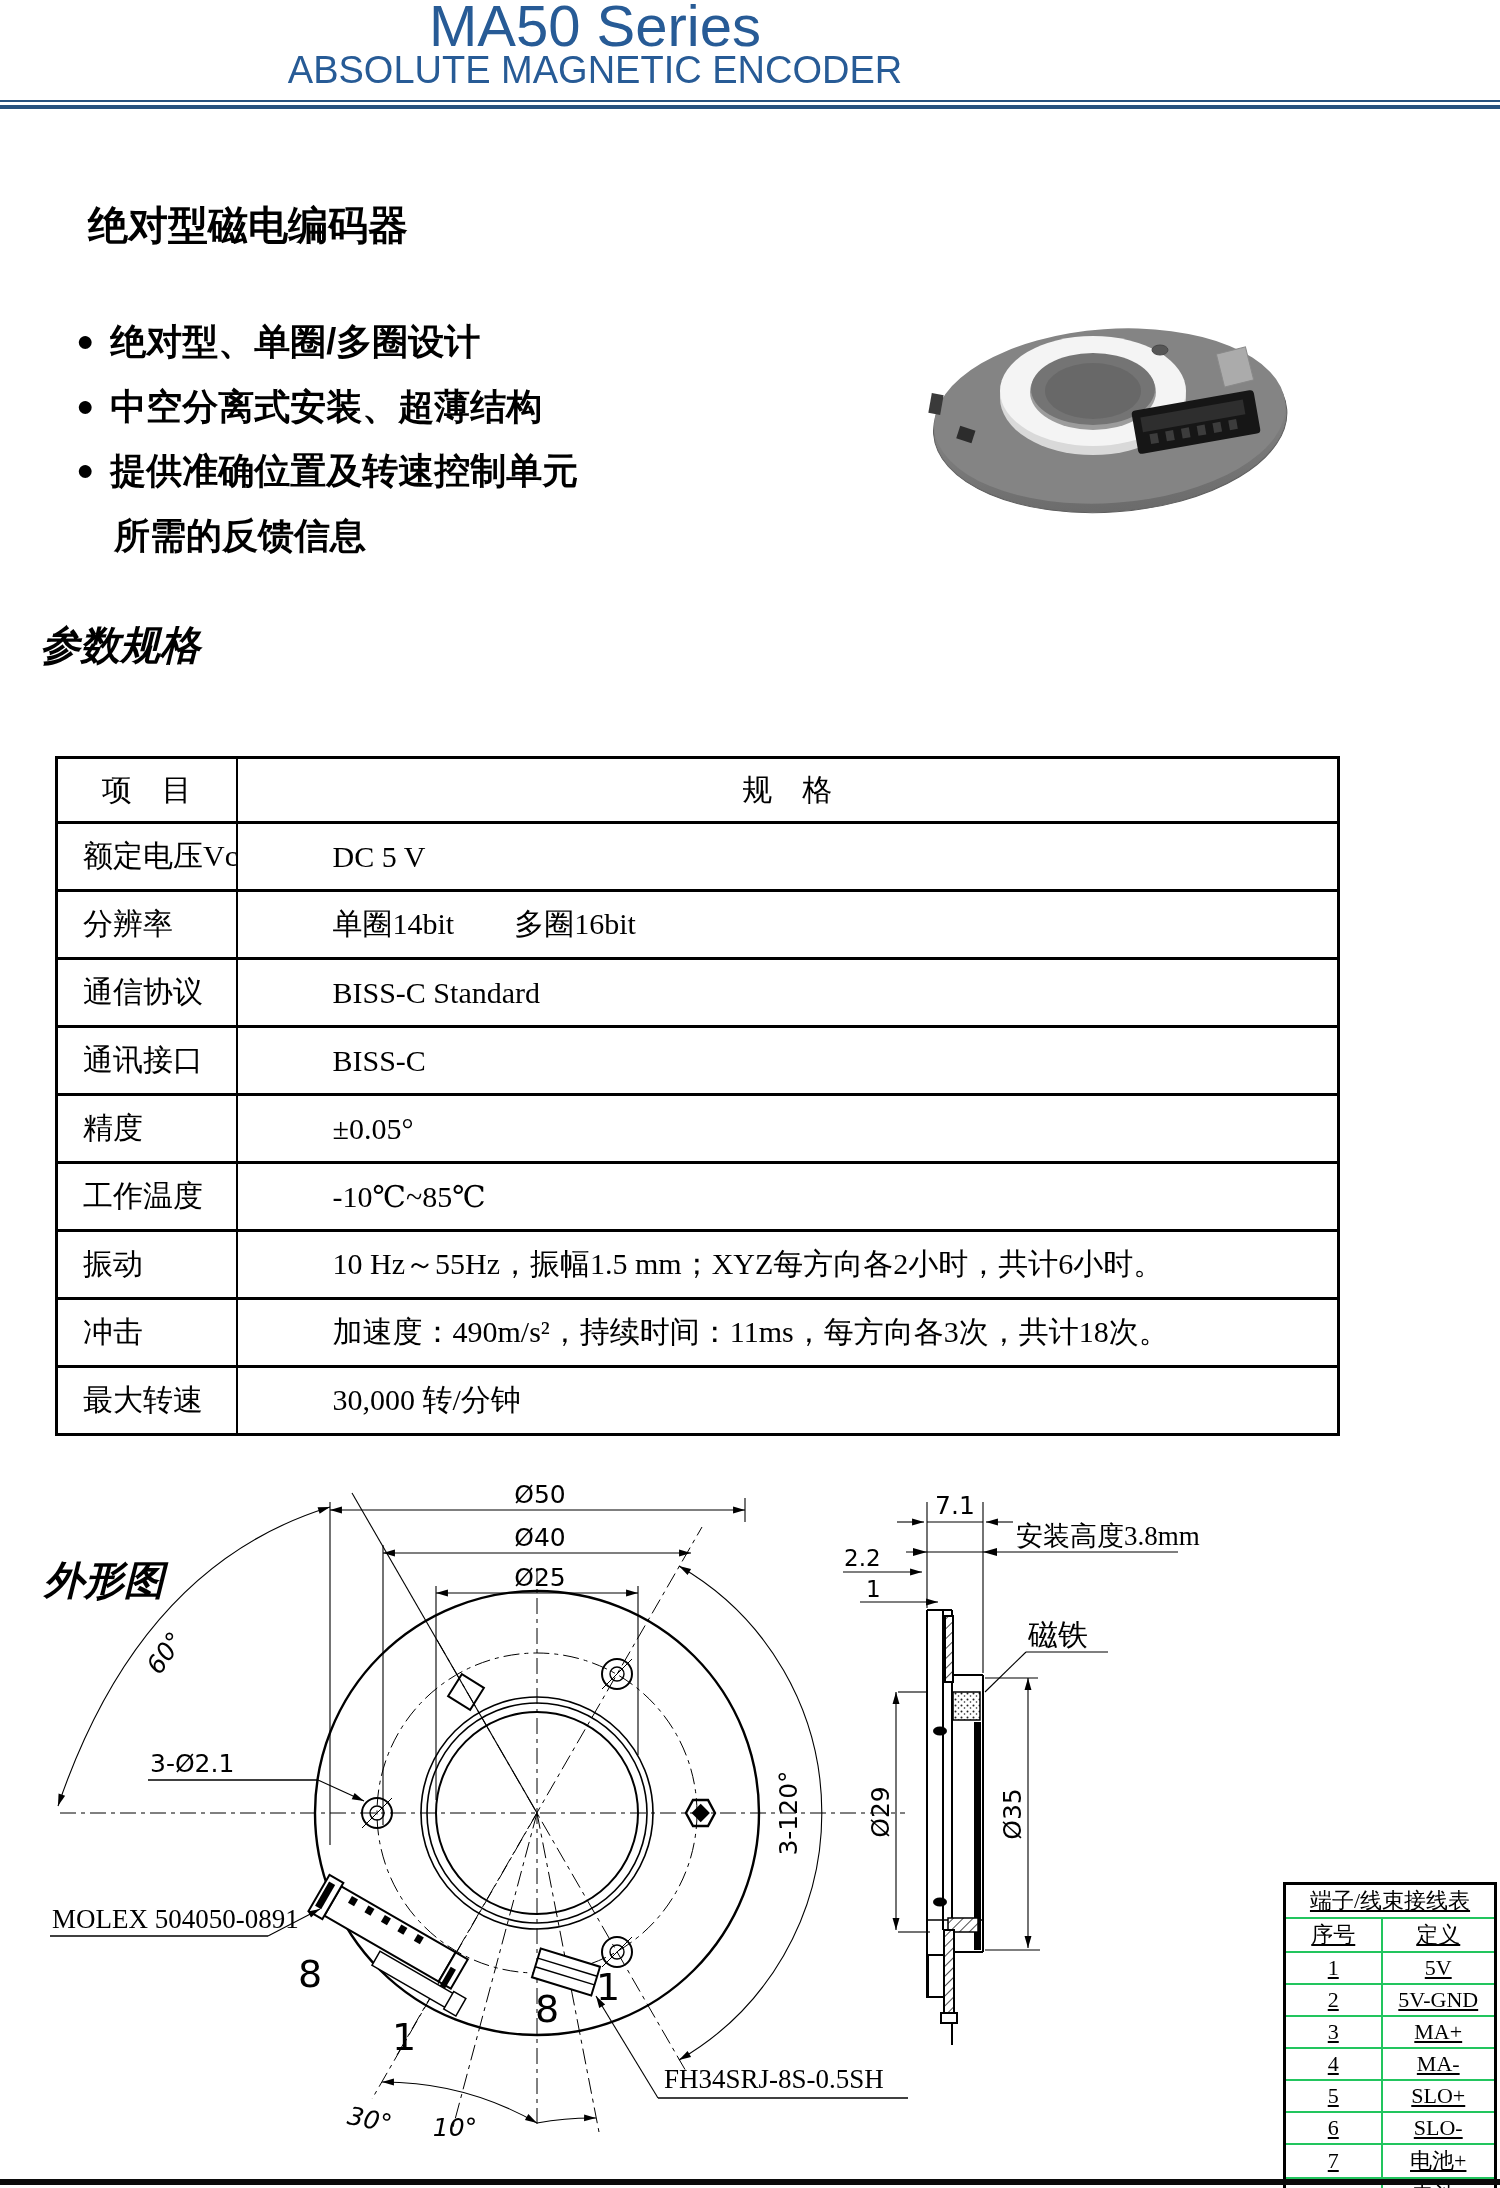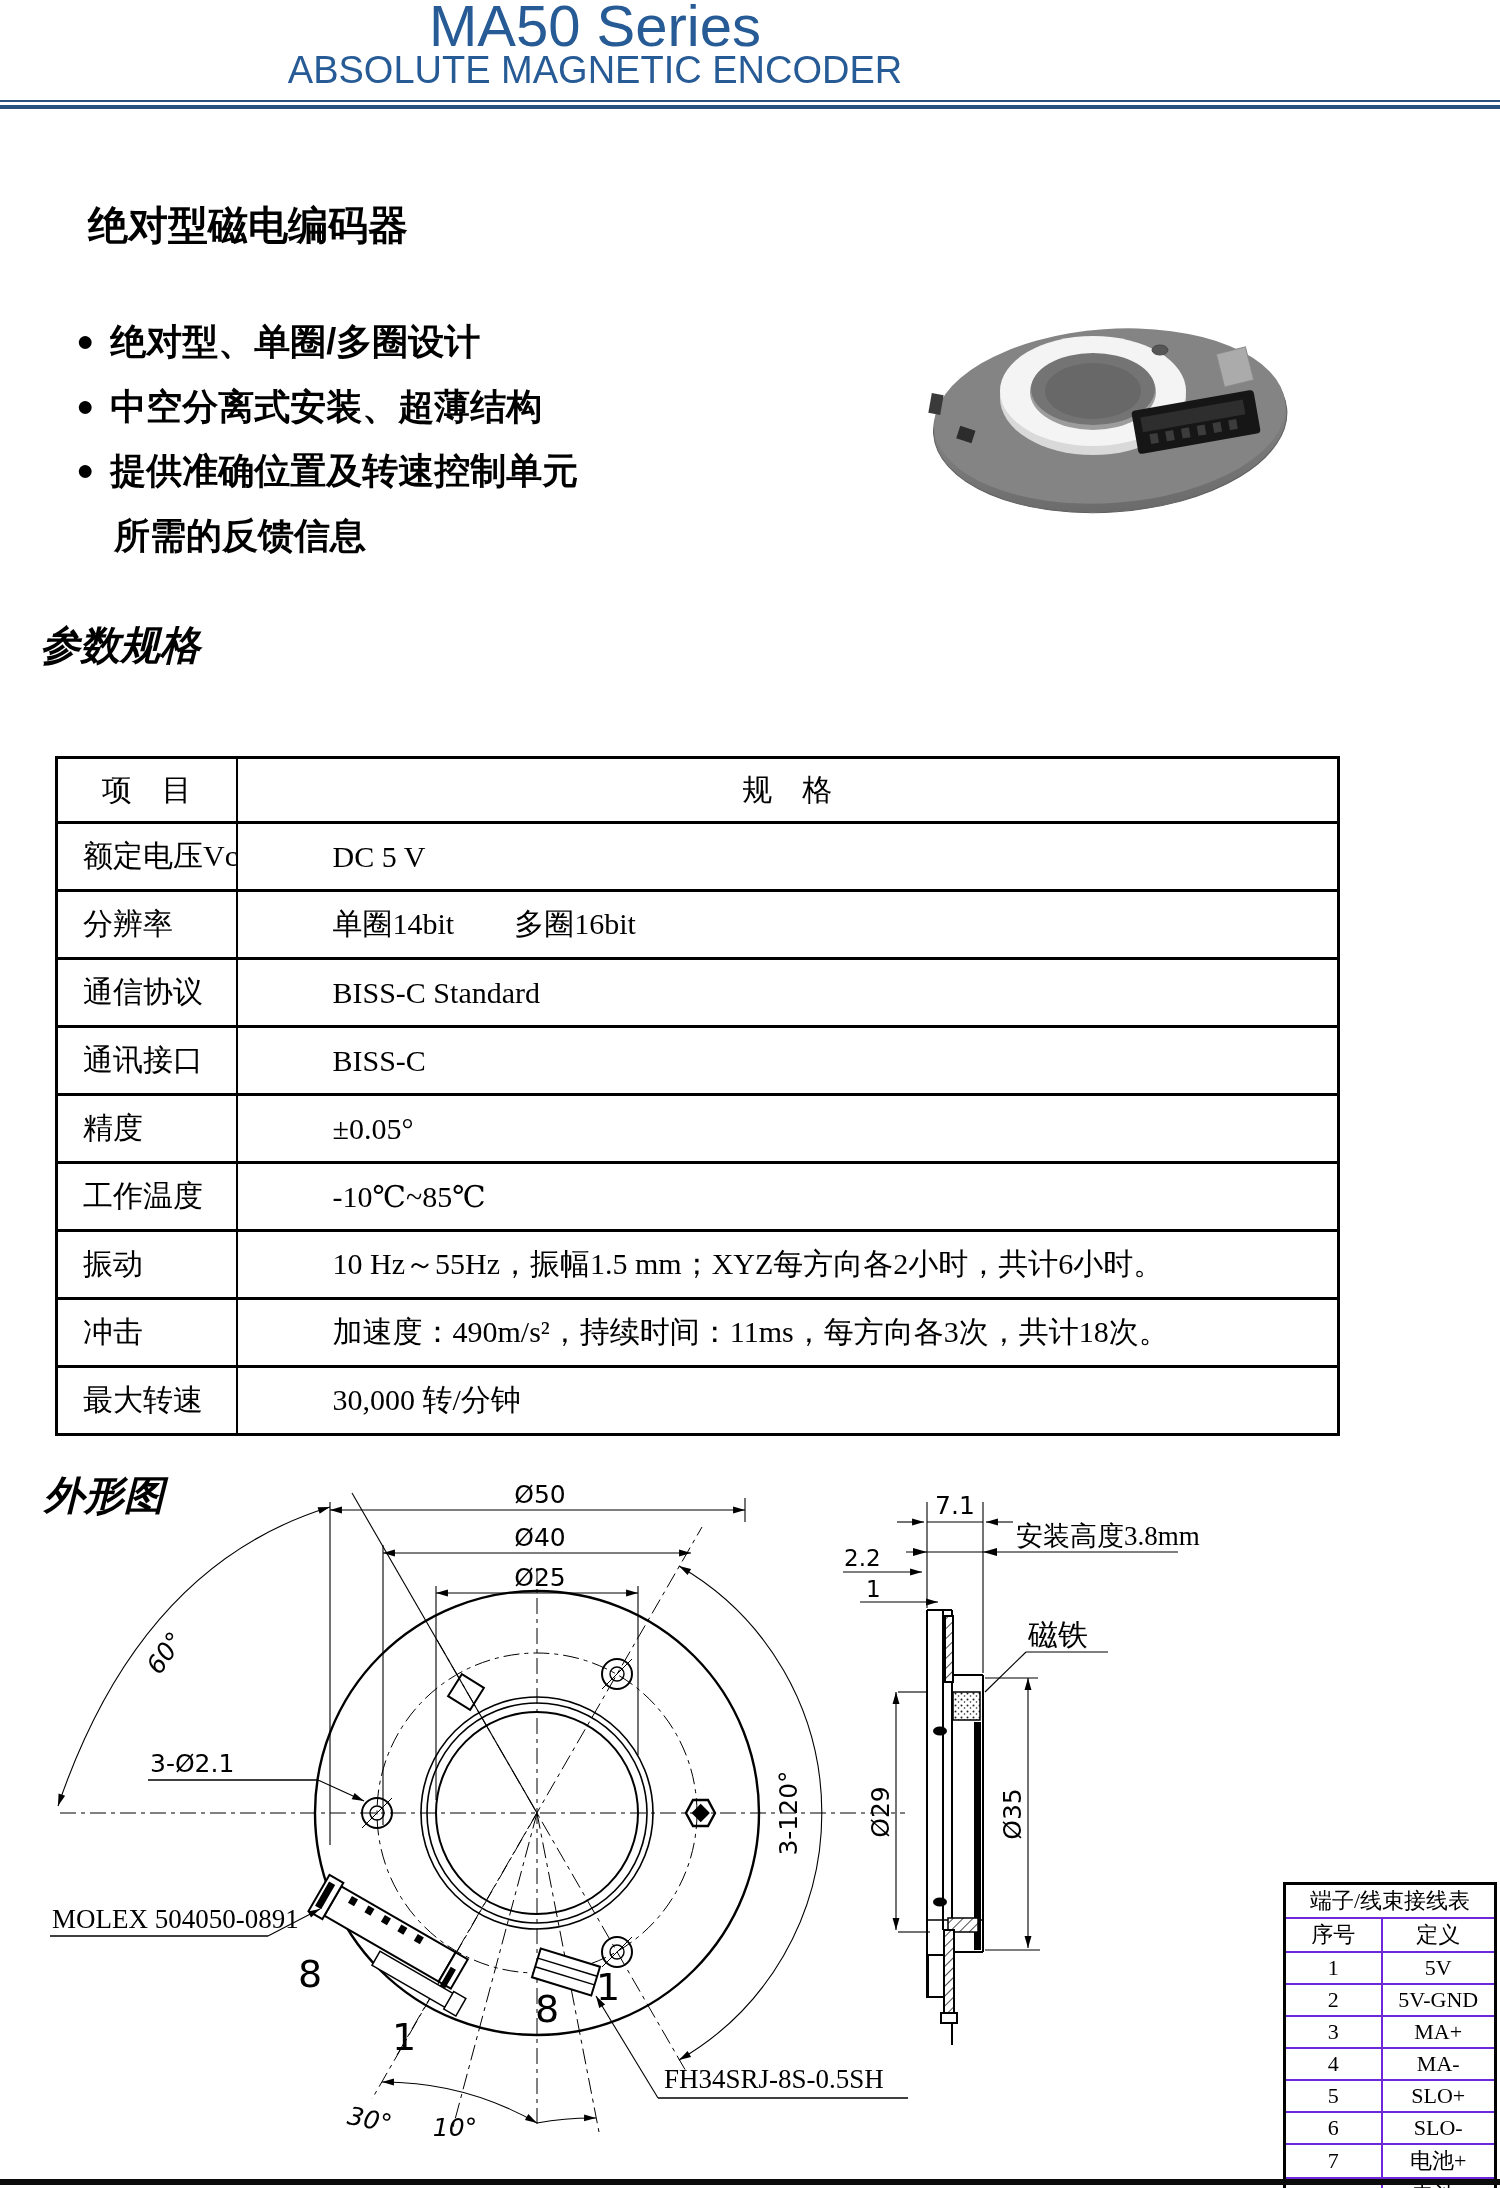--- a/index.html
+++ b/index.html
@@ -29,22 +29,22 @@
        font-size:30px;font-weight:400;text-align:left;vertical-align:middle;
        white-space:nowrap;overflow:hidden;}
   .spec table{border:3px solid #000;margin-top:28px;}
   .spec th{height:60px;text-align:center;}
   .spec td{height:63px;}
   .spec td.i{padding-left:25px;}
   .spec td.v{padding-left:95px;}
   
   .pins{left:1283px;top:1882px;}
   .pins table{width:214px;table-layout:fixed;}
-  .pins td,.pins th{border:2px solid #6d28d9;font-size:22px;font-weight:400;
-        text-align:center;vertical-align:middle;height:28px;white-space:nowrap;}
+  .pins td,.pins th{border:2px solid #22c55e;font-size:22px;font-weight:400;
+        text-align:center;vertical-align:middle;height:28px;white-space:nowrap;text-decoration:underline;}
   .pins table{border:3px solid #000;}
   .footer-line{left:0;top:2179px;width:1500px;height:6px;background:#0c0c0c;}
   
   svg text{font-family:"DejaVu Sans","Liberation Sans",sans-serif;}
   .dim{font-size:25px;}
   .dimi{font-size:25px;font-style:italic;}
   .ser{font-family:"Liberation Serif","DejaVu Serif",serif !important;}
   .big{font-size:38px;}
 </style>
 </head>
@@ -143,21 +143,21 @@
           <td class="v">加速度：490m/s²，持续时间：11ms，每方向各3次，共计18次。</td>
         </tr>
   <tr>
           <td class="i">最大转速</td>
           <td class="v">30,000 转/分钟</td>
         </tr>
 </tbody>
     </table>
 </div>
 
-<div class="abs cjk-head sec-head" style="left:44px;top:1468px;text-align:right;">外形图</div>
+<div class="abs cjk-head sec-head" style="left:44px;top:1553px;text-align:right;">外形图</div>
 
 <svg class="abs" style="left:0;top:1458px;" width="1500" height="730" viewBox="0 1458 1500 730">
   <defs>
     <marker id="ar" viewBox="0 0 12 8" markerWidth="13" markerHeight="9" refX="11.5" refY="4" orient="auto-start-reverse" markerUnits="userSpaceOnUse">
       <path d="M0.5,0.8 L11.5,4 L0.5,7.2 Z"></path>
     </marker>
     <pattern id="hatch" patternUnits="userSpaceOnUse" width="7" height="7" patternTransform="rotate(45)">
       <rect width="7" height="7" fill="#fff"></rect>
         <line x1="0" y1="0" x2="0" y2="7" stroke="#000" stroke-width="1.4"></line>
     </pattern>

